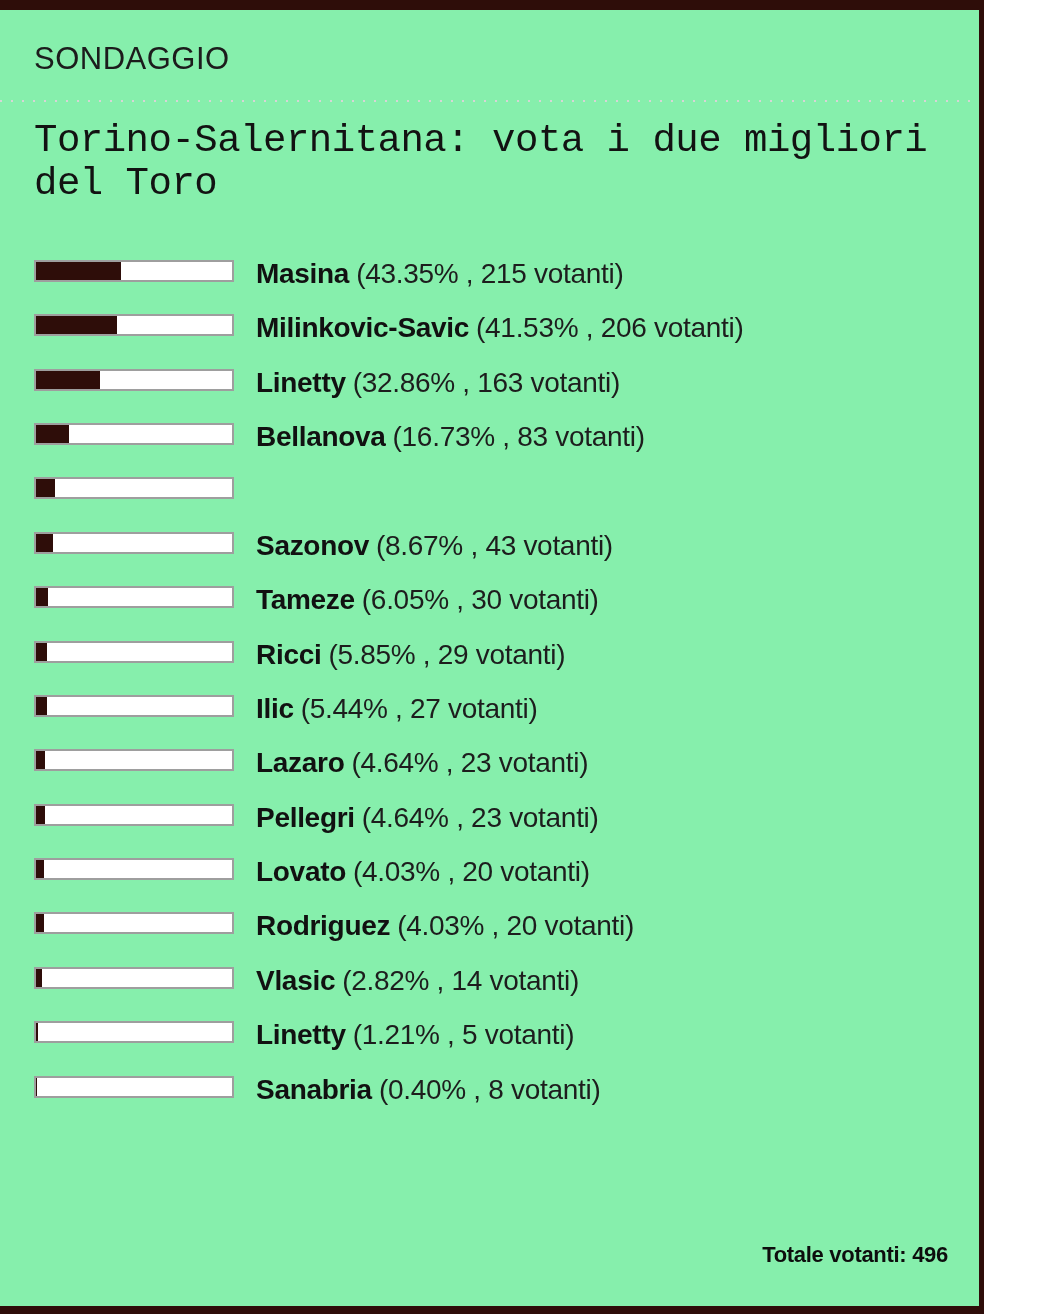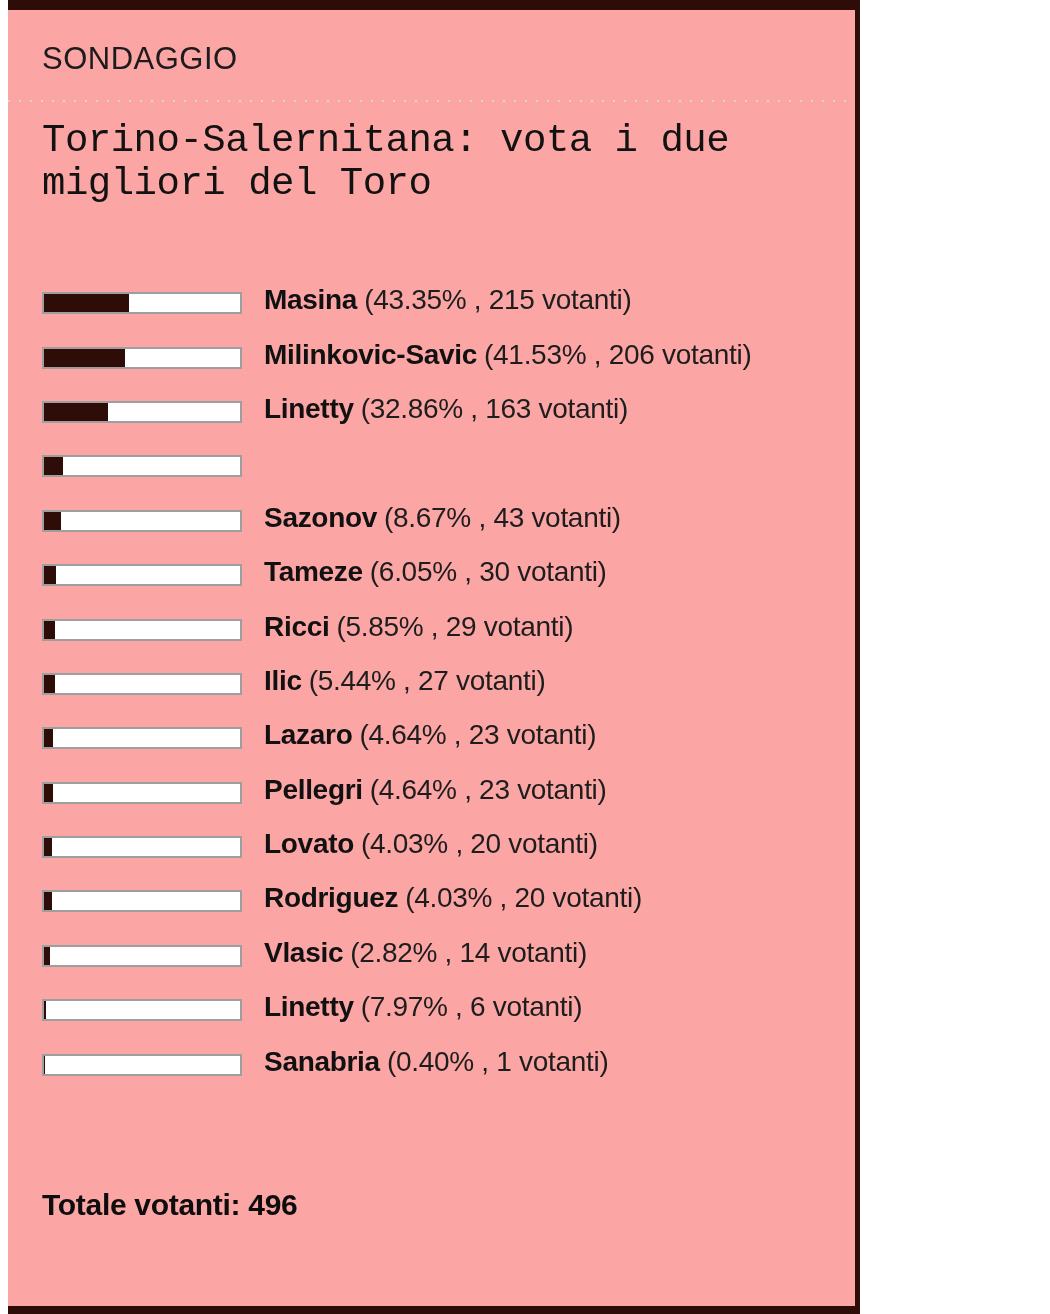--- a/index.html
+++ b/index.html
@@ -6,22 +6,22 @@
     --frame:#2e0d09;
     --bar-fill:#2e0d09;
     --bar-border:#9e9e9e;
     --divider:#d6d6d6;
   }
   *{margin:0;padding:0;box-sizing:border-box;}
   html,body{background:#fff;}
   body{font-family:"Liberation Sans",sans-serif;}
   .page{
     position:relative;
-    width:852px;height:1314px;
-    background:#fca5a5;overflow:hidden;margin-left:8px;
+    width:984px;height:1314px;
+    background:#86efac;overflow:hidden;
   }
   .band-top{position:absolute;top:0;left:0;width:100%;height:10px;background:var(--frame);}
   .band-right{position:absolute;top:0;right:0;width:5px;height:100%;background:var(--frame);}
   .band-bottom{position:absolute;bottom:0;left:0;width:100%;height:8px;background:var(--frame);}
   .divider{
     position:absolute;top:100px;left:0;right:5px;height:2px;
     background-image:repeating-linear-gradient(90deg,var(--divider) 0 2px,transparent 2px 11px);
   }
   .content{
     position:absolute;top:10px;left:0;right:5px;
@@ -35,35 +35,35 @@
     margin-top:46px;
     font-family:Liberation Mono, monospace;font-weight:400;
     font-size:39px;line-height:1.1;letter-spacing:-0.5px;color:#121212;
   }
   .subtitle{
     margin-top:9px;
     font-family:"Liberation Serif",serif;font-weight:400;
     font-size:24px;line-height:1.15;color:#4a4a4a;
   }
   .poll-list{margin-top:54px;}
-  .row{display:flex;align-items:flex-end;height:54.4px;}
+  .row{display:flex;align-items:flex-start;height:54.4px;}
   .bar{
     width:200px;height:22px;flex:0 0 200px;
     border:2px solid var(--bar-border);background:#fff;
   }
   .fill{height:100%;background:var(--bar-fill);}
   .label{
     margin-left:22px;font-size:28px;line-height:1;color:#111;
     letter-spacing:-0.3px;white-space:nowrap;
   }
   .name{font-weight:bold;margin-right:7px;}
   .detail{font-weight:400;color:#1d1d1d;}
   .total{
-    margin-top:112px;text-align:left;
-    font-size:30px;font-weight:600;color:#0d0d0d;letter-spacing:-0.3px;
+    margin-top:112px;text-align:right;
+    font-size:22px;font-weight:600;color:#0d0d0d;letter-spacing:-0.3px;
   }
 </style>
 </head>
 <body>
 
 <div class="page">
   <div class="band-top"></div>
   <div class="band-right"></div>
   <div class="band-bottom"></div>
   <div class="divider"></div>
@@ -93,20 +93,28 @@
 
   <div class="row">
     <div class="bar">
       <div class="fill" style="width: 32.86%;"></div>
     </div>
     <div class="label">
       <span class="name">Linetty</span><span class="detail">(32.86% , 163 votanti)</span>
     </div>
   </div>
 
+  <div class="row">
+    <div class="bar">
+      <div class="fill" style="width: 16.73%;"></div>
+    </div>
+    <div class="label">
+      <span class="name">Bellanova</span><span class="detail">(16.73% , 83 votanti)</span>
+    </div>
+  </div>
 
   <div class="row">
     <div class="bar">
       <div class="fill" style="width: 9.48%;"></div>
     </div>
   </div>
 
   <div class="row">
     <div class="bar">
       <div class="fill" style="width: 8.67%;"></div>
@@ -186,29 +194,29 @@
     <div class="label">
       <span class="name">Vlasic</span><span class="detail">(2.82% , 14 votanti)</span>
     </div>
   </div>
 
   <div class="row">
     <div class="bar">
       <div class="fill" style="width: 1.21%;"></div>
     </div>
     <div class="label">
-      <span class="name">Linetty</span><span class="detail">(7.97% , 6 votanti)</span>
+      <span class="name">Linetty</span><span class="detail">(1.21% , 5 votanti)</span>
     </div>
   </div>
 
   <div class="row">
     <div class="bar">
       <div class="fill" style="width: 0.4%;"></div>
     </div>
     <div class="label">
-      <span class="name">Sanabria</span><span class="detail">(0.40% , 1 votanti)</span>
+      <span class="name">Sanabria</span><span class="detail">(0.40% , 8 votanti)</span>
     </div>
   </div>
 </div>
 
     <div class="total">Totale votanti: 496</div>
   </div>
 </div>
 
 </body></html>

